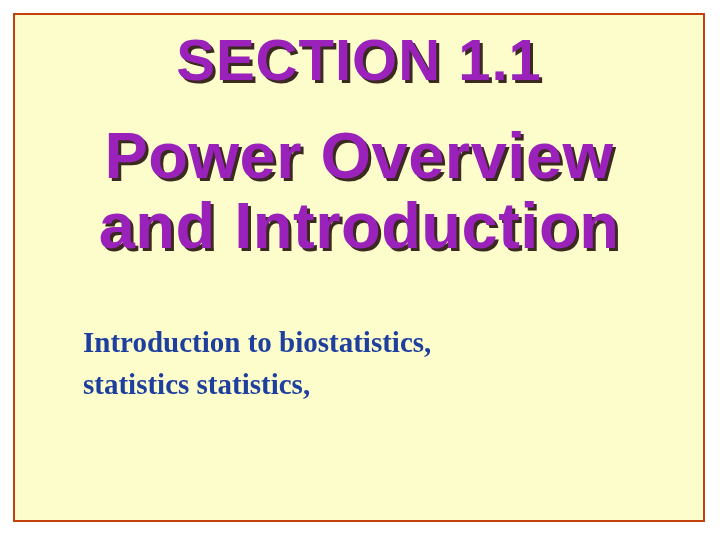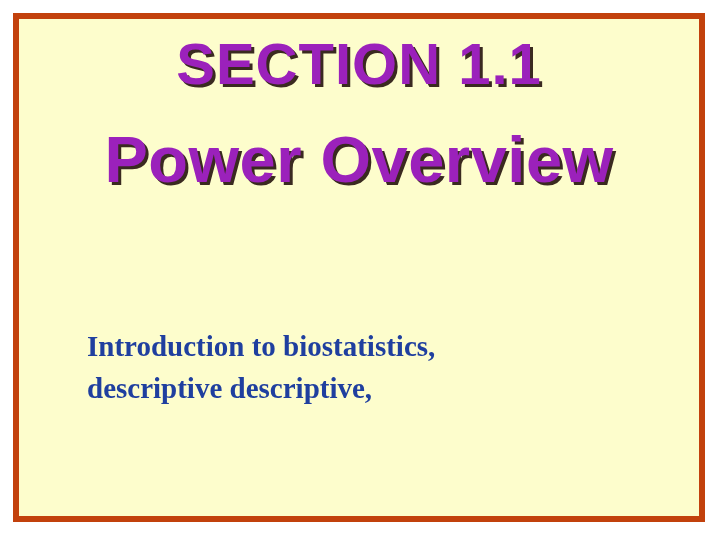--- a/index.html
+++ b/index.html
@@ -23,21 +23,21 @@
   }
 
   
   #slide-panel {
     position: absolute;
     left: 13px;
     top: 13px;
     width: 692px;
     height: 509px;
     background: #fdfdcc;
-    border: 6px solid #c2410c;
+    border: 2px solid #c2410c;
     box-sizing: border-box;
   }
 
   
   #title-block {
     position: absolute;
     left: 0;
     top: 14px;
     width: 100%;
     text-align: center;
@@ -95,22 +95,23 @@
   <div id="slide-panel">
 
     <div id="title-block">
 
       <div class="title-line" id="title-section">SECTION 1.1</div>
 
       <div id="title-spacer"></div>
 
       <div class="title-line" id="title-main-1">Power Overview</div>
 
+      <div class="title-line" id="title-main-2">and Introduction</div>
 
     </div>
 
     <div id="body-block">
       <div class="body-line">Introduction to biostatistics,</div>
-      <div class="body-line">descriptive descriptive,</div>
+      <div class="body-line">statistics statistics,</div>
     </div>
 
   </div>
 </div>
 
 </body></html>

